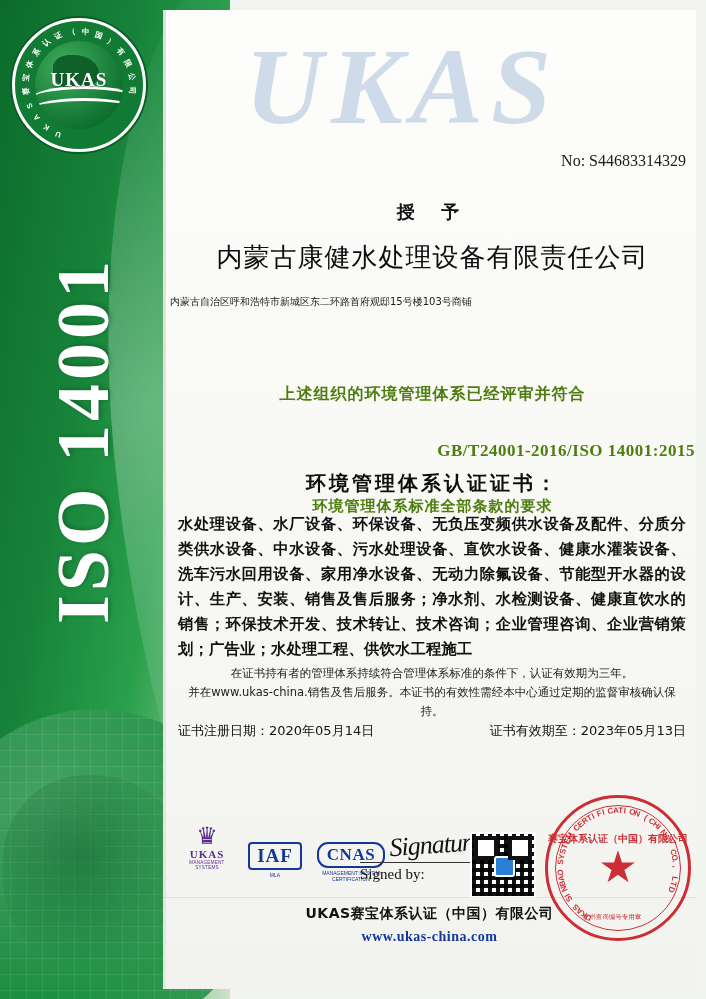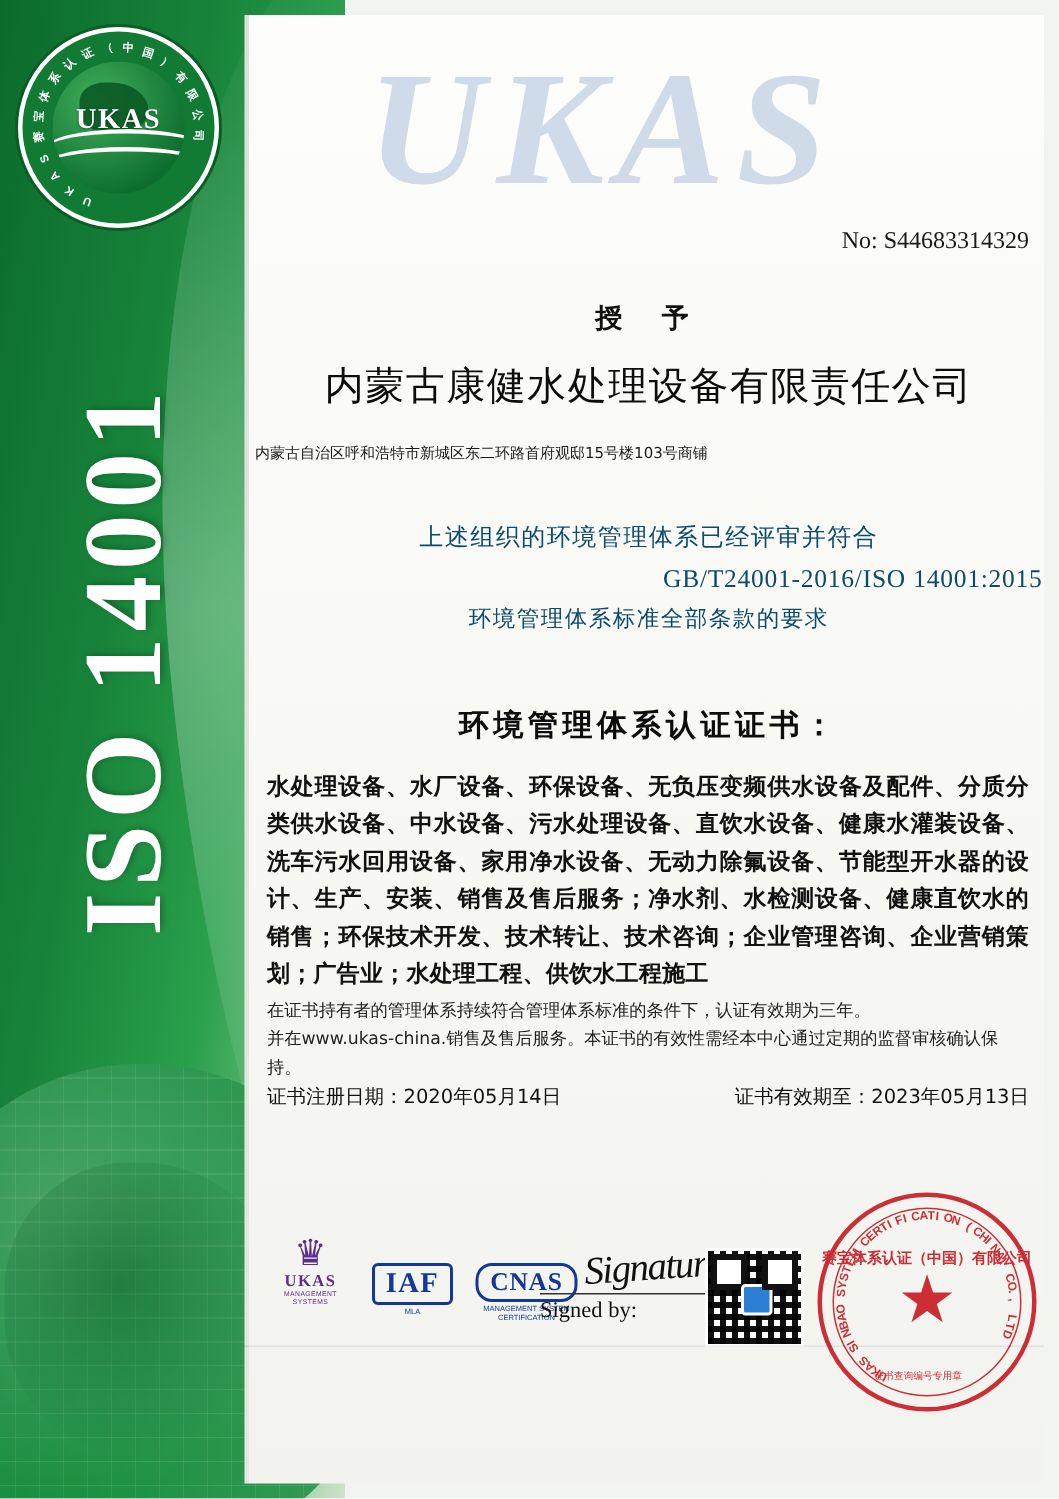--- a/index.html
+++ b/index.html
@@ -215,22 +215,23 @@
     color: #1a1a1a;
   }
   .conform {
     position: absolute;
     left: 170px; top: 348px;
     width: 525px;
     text-align: center;
   }
   .conform div {
     font-family: "DejaVu Sans", sans-serif;
-    font-weight: normal;
-    color: #0c4a6e;
+    font-weight: bold;
+    color: #4d7c0f;
+    margin-top: 36px;
   }
   .conform .l1 { font-size: 16px; margin-bottom: 7px; letter-spacing: 1px;}
   .conform .l2 { font-size: 17px; margin-bottom: 7px; font-family: "Liberation Serif", serif; letter-spacing: .5px; text-align: right;}
   .conform .l3 { font-size: 15px; letter-spacing: 1px;}
   .scope-title {
     position: absolute;
     left: 170px; top: 470px;
     width: 525px;
     text-align: center;
     font-family: "DejaVu Sans", sans-serif;
@@ -252,21 +253,21 @@
     letter-spacing: .2px;
   }
   .note {
     position: absolute;
     left: 178px; top: 664px;
     width: 508px;
     font-family: "DejaVu Sans", sans-serif;
     font-size: 11.5px;
     line-height: 19px;
     color: #222;
-    text-align: left;
+    text-align: center;
   }
   .dates {
     position: absolute;
     left: 178px; top: 722px;
     width: 508px;
     display: flex;
     justify-content: space-between;
     font-family: "DejaVu Sans", sans-serif;
     font-size: 13px;
     color: #111;
@@ -611,14 +612,18 @@
         <span class="rt" style="font-size: 8px; color: rgb(200, 31, 38); font-weight: bold; transform: rotate(442.014deg) translate(0px, -62px) rotate(0deg);">.</span>
         <span class="rt" style="font-size: 8px; color: rgb(200, 31, 38); font-weight: bold; transform: rotate(447.456deg) translate(0px, -62px) rotate(0deg);">,</span>
         <span class="rt" style="font-size: 8px; color: rgb(200, 31, 38); font-weight: bold; transform: rotate(452.898deg) translate(0px, -62px) rotate(0deg);"> </span>
         <span class="rt" style="font-size: 8px; color: rgb(200, 31, 38); font-weight: bold; transform: rotate(458.34deg) translate(0px, -62px) rotate(0deg);">L</span>
         <span class="rt" style="font-size: 8px; color: rgb(200, 31, 38); font-weight: bold; transform: rotate(463.782deg) translate(0px, -62px) rotate(0deg);">T</span>
         <span class="rt" style="font-size: 8px; color: rgb(200, 31, 38); font-weight: bold; transform: rotate(469.224deg) translate(0px, -62px) rotate(0deg);">D</span>
       </div>
   </div>
 
   <div class="footer-rule"></div>
+  <div class="footer">
+    <div class="org">UKAS赛宝体系认证（中国）有限公司</div>
+    <div class="url">www.ukas-china.com</div>
+  </div>
 
 </div>
 
 </body></html>

